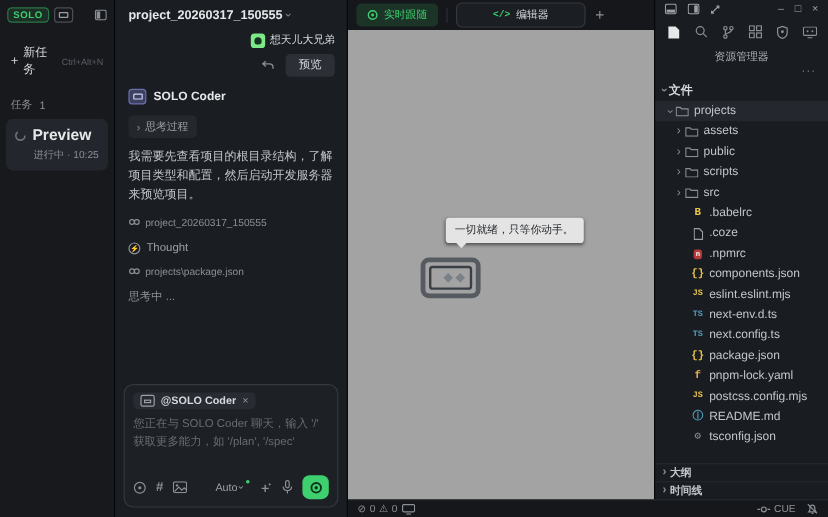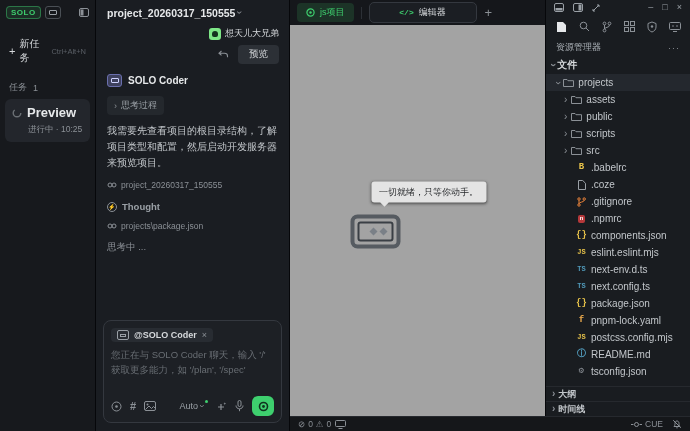--- a/index.html
+++ b/index.html
@@ -37,21 +37,21 @@
   .undo-ic { color:#8b9096; }
   .preview-btn { background:#2c3036; border-radius:4px; padding:3px 11px; font-size:9.5px; color:#d6d9dc; cursor:pointer; }
   .chat-scroll { flex:1; padding:2px 11px 0; overflow:hidden; }
   .assistant-row { display:flex; align-items:center; gap:6px; margin-top:8px; font-size:10px; font-weight:bold; color:#e6e8ea; }
   .ai-avatar { width:15px; height:13px; background:#3e415e; border:1px solid #6a6fae; border-radius:3px; display:flex; align-items:center; justify-content:center; }
   .ai-avatar i { display:block; width:8px; height:5px; border:1px solid #cfd3ff; border-radius:1px; }
   .chip { display:inline-flex; align-items:center; gap:4px; background:#24282d; border-radius:4px; padding:3px 7px; font-size:9px; color:#9aa0a6; margin-top:9px; cursor:pointer; }
   .chip .chev-r { font-size:9px; color:#8b9096; }
   .msg { font-size:10px; color:#c2c6ca; line-height:1.6; margin-top:8px; }
   .file-ref { display:flex; align-items:center; gap:4px; font-size:8.5px; color:#8b9096; margin-top:9px; cursor:pointer; }
-  .thought-row { display:flex; align-items:center; gap:5px; font-size:9.5px; color:#9aa0a6; margin-top:11px;font-weight:bold; }
+  .thought-row { display:flex; align-items:center; gap:5px; font-size:9.5px; color:#9aa0a6; margin-top:11px; }
   .thought-ic { width:10px; height:10px; border:1px solid #8b9096; border-radius:50%; display:flex; align-items:center; justify-content:center; font-size:6px; color:#8b9096; }
   .thinking { font-size:9.5px; color:#8b9096; margin-top:10px; }
 
   .input-card { margin:6px 7px 8px; border:1px solid #34383f; border-radius:8px; background:#1d2025; padding:6px 7px 6px; flex-shrink:0; }
   .agent-chip { display:inline-flex; align-items:center; gap:5px; background:#282c32; border-radius:4px; padding:2px 6px; font-size:9px; font-weight:bold; color:#d6d9dc; }
   .agent-chip .x { color:#8b9096; font-weight:normal; cursor:pointer; }
   .chip-robot { width:12px; height:10px; border:1px solid #9aa0a6; border-radius:2px; display:flex; align-items:center; justify-content:center; }
   .chip-robot i { display:block; width:6px; height:3px; border:1px solid #9aa0a6; }
   .input-area { width:100%; height:44px; background:transparent; border:none; outline:none; resize:none; font-family:"Liberation Sans",sans-serif; font-size:9.5px; line-height:1.6; color:#d6d9dc; margin-top:5px; }
   .input-area::placeholder { color:#686d73; }
@@ -86,21 +86,21 @@
   .sb-group { display:flex; align-items:center; gap:3px; cursor:pointer; }
   .sb-right { margin-left:auto; display:flex; align-items:center; gap:9px; }
 
   
   .explorer { width:145px; background:#191c20; border-left:1px solid #06070a; display:flex; flex-direction:column; flex-shrink:0; }
   .win-row { height:15px; display:flex; align-items:center; justify-content:space-between; padding:0 8px; color:#9aa0a6; flex-shrink:0; }
   .win-group { display:flex; align-items:center; gap:9px; }
   .win-btn { font-size:9px; color:#9aa0a6; cursor:pointer; line-height:1; }
   .activity-row { height:23px; display:flex; align-items:center; justify-content:center; gap:12px; flex-shrink:0; }
   .act-ic { cursor:pointer; }
-  .exp-head { display:flex; align-items:center; padding:3px 10px 2px; font-size:9px; color:#aab0b6; flex-shrink:0; }
+  .exp-head { display:flex; align-items:center; padding:3px 10px 2px; font-size:9px; color:#aab0b6; flex-shrink:0;flex-direction:column; }
   .exp-head .dots { margin-left:auto; letter-spacing:1px; color:#8b9096; cursor:pointer; }
   .section-row { display:flex; align-items:center; gap:3px; padding:2px 5px; font-size:10px; font-weight:bold; color:#d6d9dc; cursor:pointer; }
   .tree { flex:1; overflow:hidden; }
   .trow { height:17px; display:flex; align-items:center; gap:4px; font-size:10px; color:#c2c6ca; cursor:pointer; }
   .trow.root { padding-left:10px; background:#24282e; }
   .trow.f { padding-left:18px; }
   .trow.file { padding-left:30px; }
   .chev { color:#8b9096; font-size:10px; line-height:1; }
   .chev.open { display:inline-block; transform:rotate(90deg); }
   .fic { width:11px; display:flex; justify-content:center; align-items:center; flex-shrink:0; }
@@ -260,21 +260,21 @@
 <div class="right-wrap">
   <div class="top-row">
 
     <div class="main">
       <div class="tabbar">
         <span class="tab-live">
           <svg width="9" height="9" viewBox="0 0 9 9">
               <circle cx="4.5" cy="4.5" r="3.6" fill="none" stroke="#3ecf6e" stroke-width="1.2"></circle>
               <circle cx="4.5" cy="4.5" r="1.2" fill="#3ecf6e"></circle>
             </svg>
-          <span>js项目</span>
+          <span>实时跟随</span>
         </span>
         <span class="tab-sep"></span>
         <span class="tab-editor">
           <span class="code-ic">&lt;/&gt;</span>
           <span>编辑器</span>
         </span>
         <span class="tab-add">+</span>
       </div>
       <div class="canvas">
         <div class="empty-state">
@@ -429,33 +429,20 @@
             <div class="trow file">
               <span class="fic">
                 <svg width="8" height="10" viewBox="0 0 8 10">
                   <path d="M.5 .5h4.2L7.5 3.3v6.2H.5z" fill="none" stroke="#9aa0a6"></path>
                 </svg>
               </span>
               <span class="tl">.coze</span>
             </div>
             <div class="trow file">
               <span class="fic">
-                <svg width="9" height="10" viewBox="0 0 9 10">
-                  <g fill="none" stroke="#e8823a">
-                    <circle cx="2" cy="2" r="1.2"></circle>
-                    <circle cx="7.2" cy="2" r="1.2"></circle>
-                    <circle cx="2" cy="8" r="1.2"></circle>
-                    <path d="M2 3.2v3.6M7.2 3.2c0 2.3-5.2 1.5-5.2 3.6"></path>
-                  </g>
-                </svg>
-              </span>
-              <span class="tl">.gitignore</span>
-            </div>
-            <div class="trow file">
-              <span class="fic">
                 <span class="gly badge">n</span>
               </span>
               <span class="tl">.npmrc</span>
             </div>
             <div class="trow file">
               <span class="fic">
                 <span class="gly big" style="color:#e8c34a">{}</span>
               </span>
               <span class="tl">components.json</span>
             </div>

